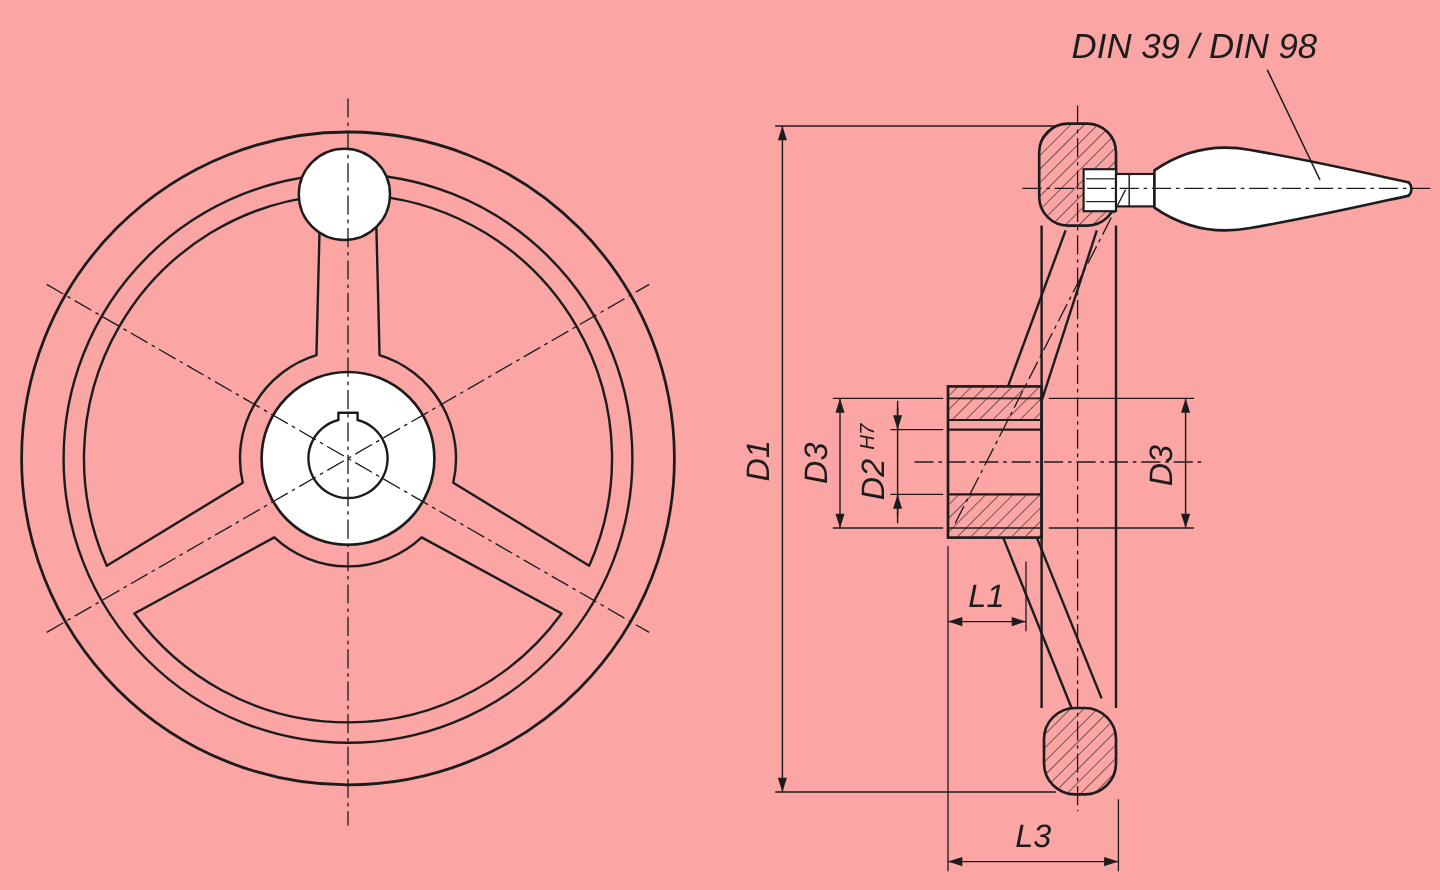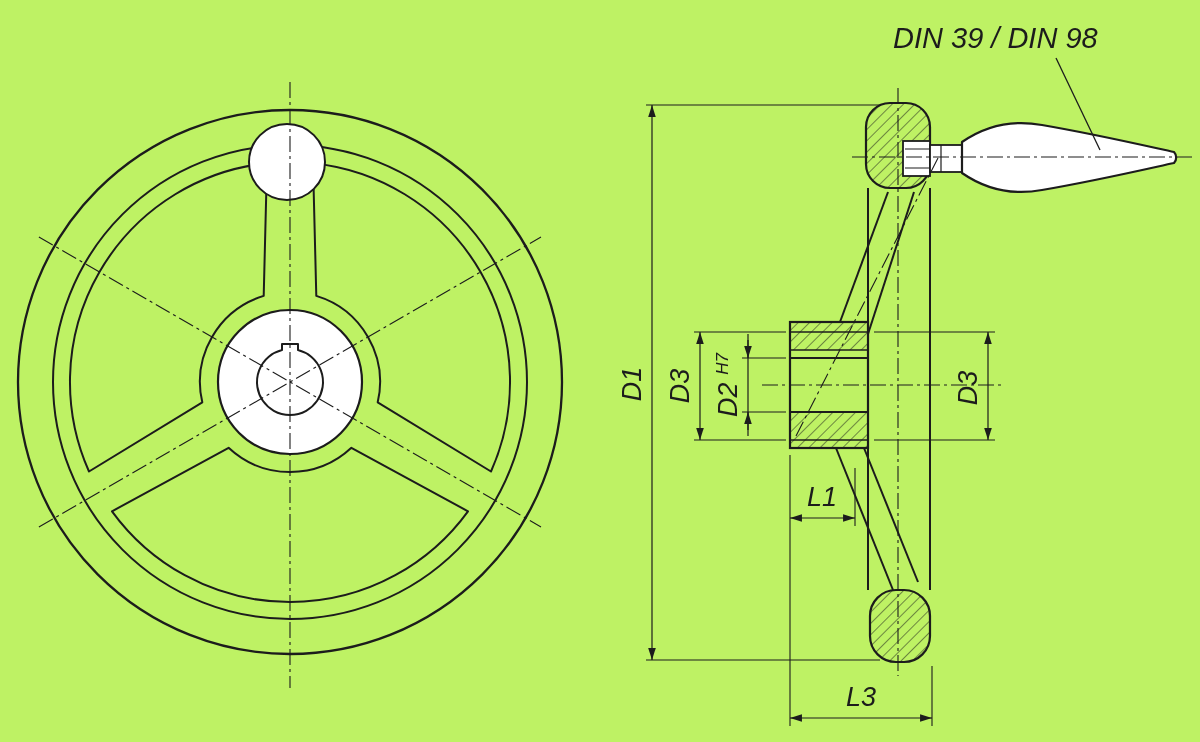--- a/index.html
+++ b/index.html
@@ -1,19 +1,19 @@
 <!DOCTYPE html>
 <html><head>
 <meta charset="utf-8">
 <style>
   html,body{margin:0;padding:0;background:#ffffff;}
   .stage{
     position:relative;
     width:1200px;height:742px;
-    background:#bef264;
+    background:#fca5a5;
     overflow:hidden;
     font-family:"Liberation Sans", sans-serif;
   }
   svg{position:absolute;left:0;top:0;}
   .dim-label{
     font-family:"Liberation Sans", sans-serif;
     font-style:italic;
     font-size:27px;
     fill:#1c1c1c;
   }

